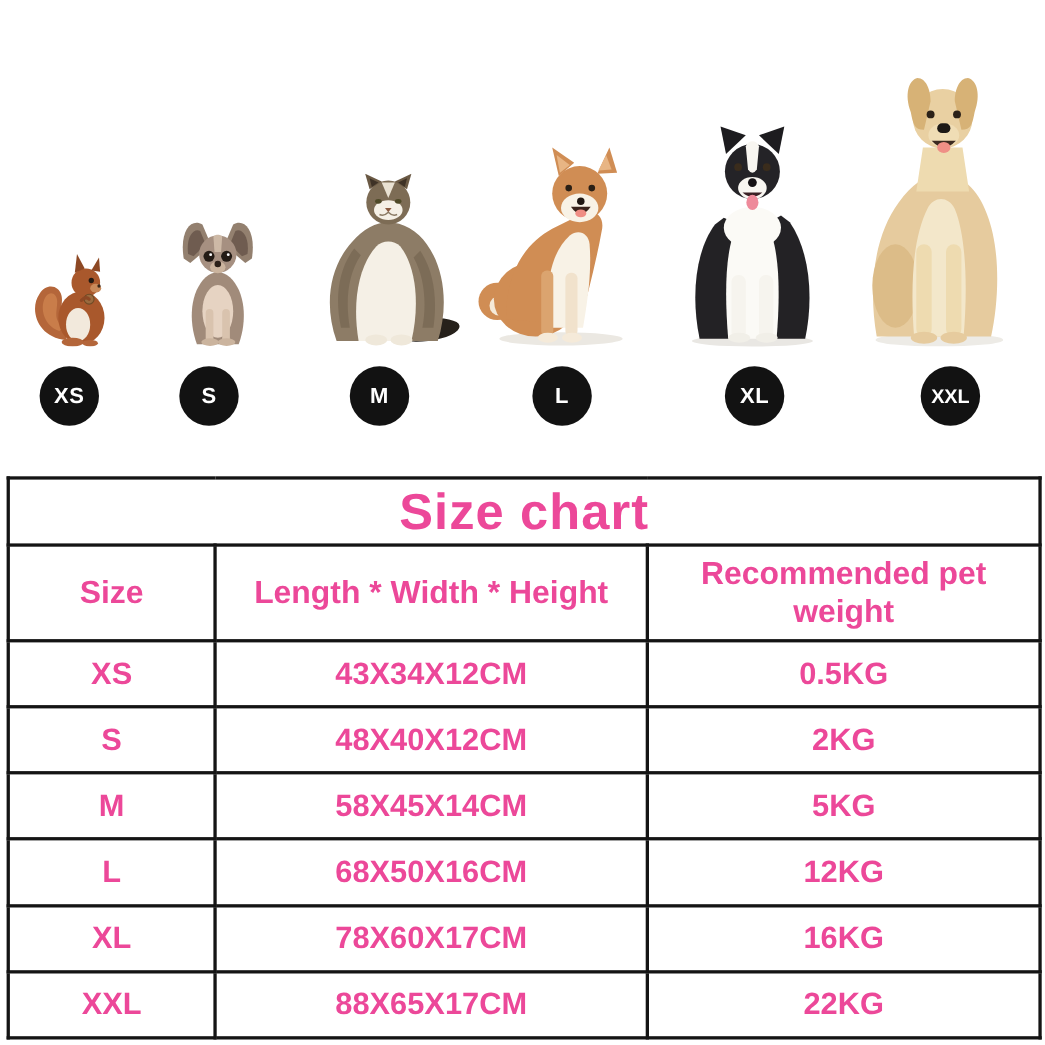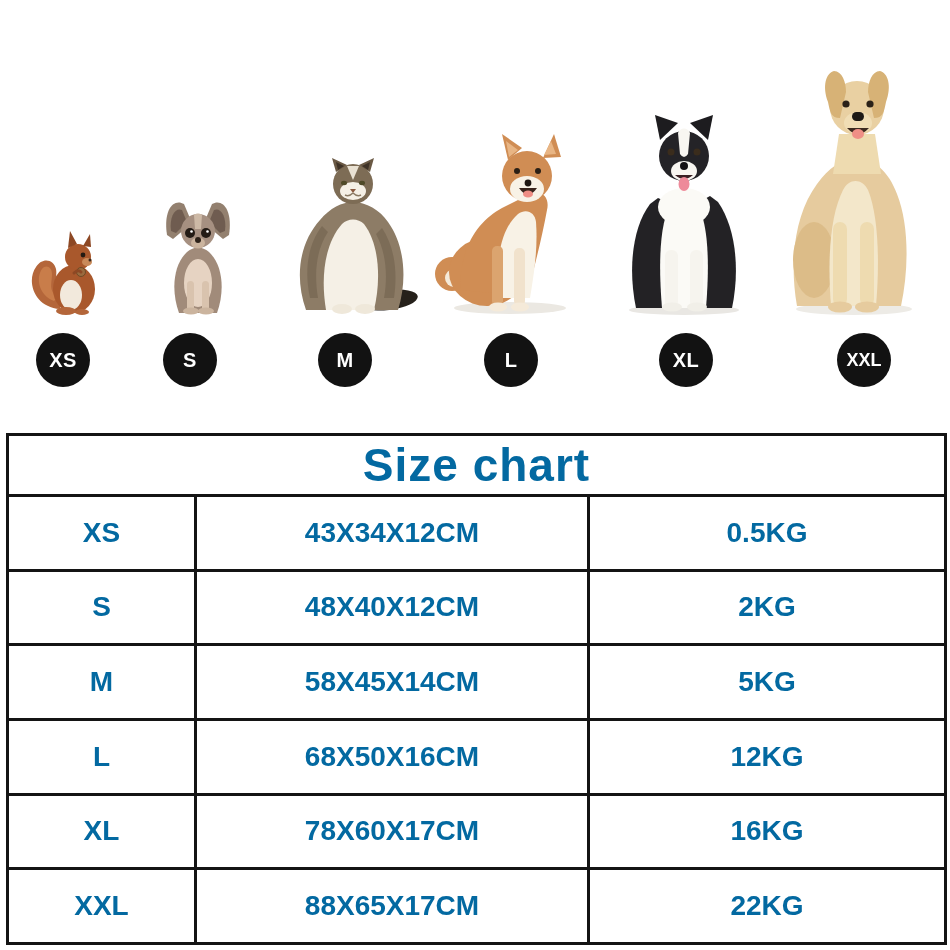--- a/index.html
+++ b/index.html
@@ -18,21 +18,21 @@
     font-weight:700;font-size:20px;letter-spacing:.5px;
   }
   .badge.xxl{font-size:18px;letter-spacing:0;}
   
   table.size-table{
     position:absolute;left:6px;top:433px;width:938px;height:512px;
     border-collapse:collapse;table-layout:fixed;background:#ffffff;
   }
   table.size-table th, table.size-table td{
     border:3px solid #141414;text-align:center;vertical-align:middle;
-    padding:0;font-weight:700;color:#0369a1;
+    padding:0;font-weight:700;color:#ec4899;
   }
   .row-title th{font-size:46px;height:58px;letter-spacing:1px;}
   .row-header th{font-size:29px;height:84px;line-height:1.18;}
   td{font-size:28px;height:57px;}
   col.c1{width:188px;} col.c2{width:393px;} col.c3{width:357px;}
 </style>
 </head>
 <body>
 
 <div class="abs" style="left:0;top:0;width:950px;height:430px;">
@@ -198,20 +198,25 @@
 <table class="size-table">
   <colgroup>
       <col class="c1">
       <col class="c2">
       <col class="c3">
     </colgroup>
   <thead>
     <tr class="row-title">
       <th colspan="3">Size chart</th>
     </tr>
+    <tr class="row-header">
+      <th>Size</th>
+      <th>Length * Width * Height</th>
+      <th>Recommended pet weight</th>
+    </tr>
   </thead>
   <tbody>
     <tr>
       <td>XS</td>
       <td>43X34X12CM</td>
       <td>0.5KG</td>
     </tr>
     <tr>
       <td>S</td>
       <td>48X40X12CM</td>

